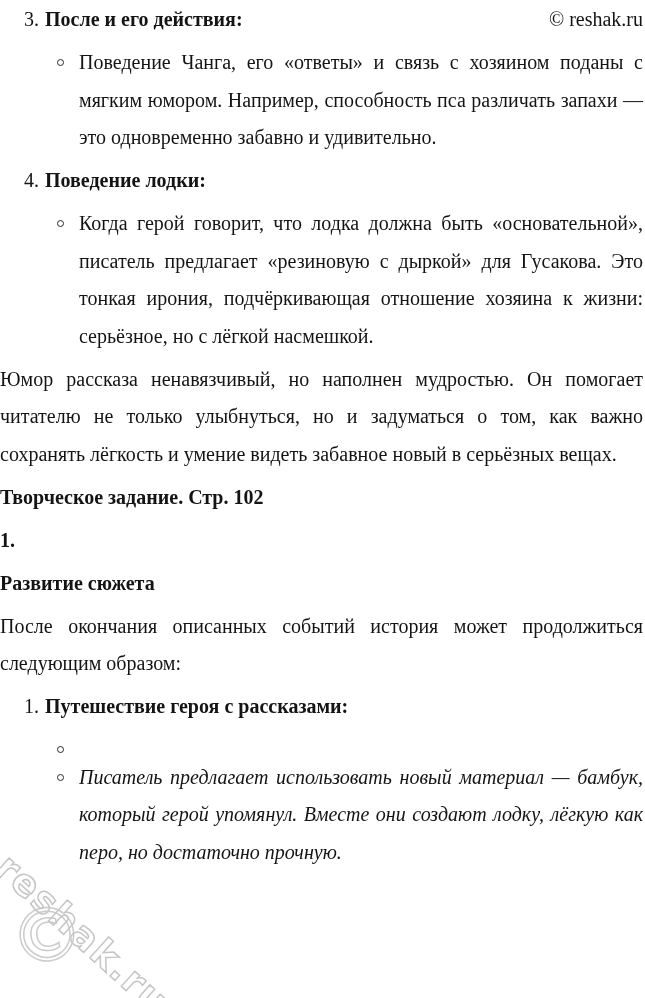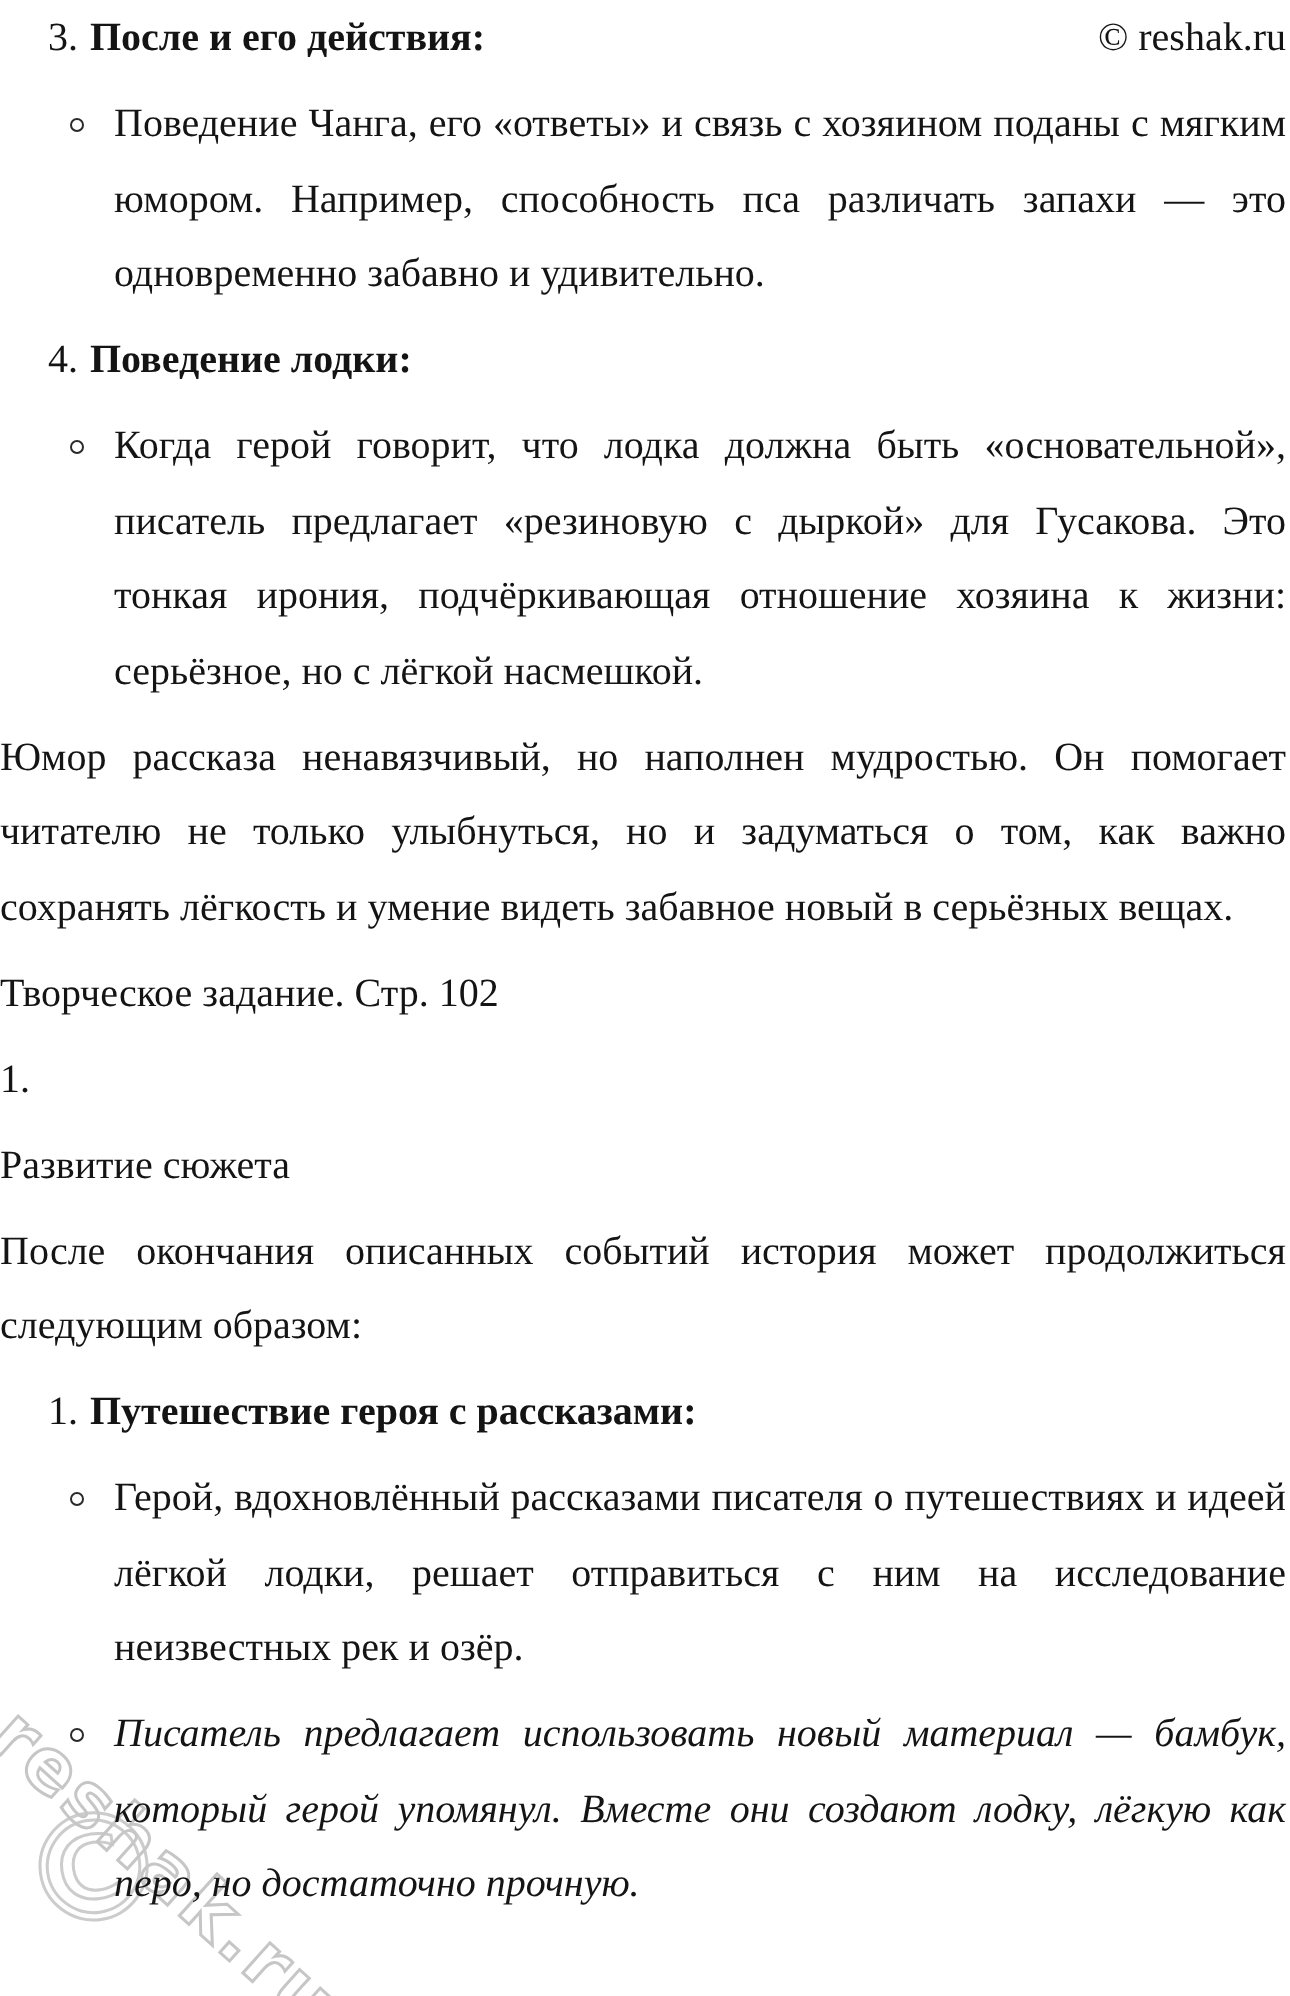--- a/index.html
+++ b/index.html
@@ -25,33 +25,33 @@
 
   .heading-row {
     display: flex;
     justify-content: space-between;
     align-items: flex-start;
   }
   .num-item { display: flex; padding-left: 24px; }
   .num { flex: none; width: 21px; }
   .num-title { font-weight: bold; }
 
-  .bullet-item { display: flex; padding-left: 35px; }
+  .bullet-item { display: flex; padding-left: 35px; margin-left: 22px; }
   .bullet-marker { flex: none; width: 22px; }
   .ring {
     display: block;
     width: 7px; height: 7px;
     border: 1.4px solid #2a2a2a;
     border-radius: 50%;
     margin-top: 15px;
   }
   .bullet-text { flex: 1; text-align: justify; }
 
   .para { text-align: justify; }
-  .bold { font-weight: normal; }
+  .bold { font-weight: bold; }
 
   .copyright {
     flex: none;
     font-weight: normal;
     white-space: nowrap;
   }
 
   
   .watermark { position: absolute; z-index: 0; pointer-events: none; }
   .wm-text {
@@ -133,21 +133,20 @@
 
     <div class="block num-item">
       <span class="num">1.</span>
       <span class="num-title">Путешествие героя с рассказами:</span>
     </div>
 
     <div class="block bullet-item">
       <span class="bullet-marker">
           <span class="ring"></span>
         </span>
-      <span class="bullet-text">Герой, вдохновлённый рассказами писателя о путешествиях и идеей лёгкой лодки, решает отправиться с ним на исследование неизвестных рек и озёр.</span>
     </div>
 
     <div class="block bullet-item">
       <span class="bullet-marker">
           <span class="ring"></span>
         </span>
       <span class="bullet-text">Писатель предлагает использовать новый материал — бамбук, который герой упомянул. Вместе они создают лодку, лёгкую как перо, но достаточно прочную.</span>
     </div>
 
   </div>

